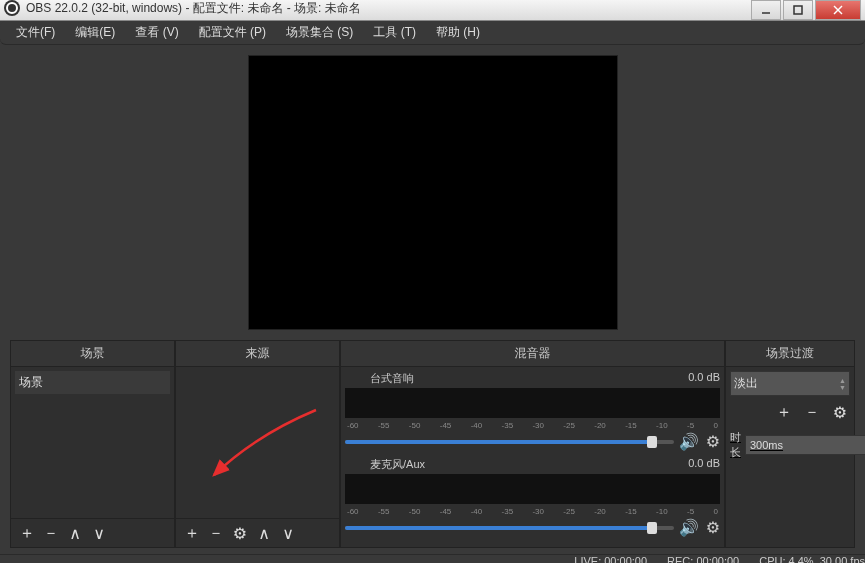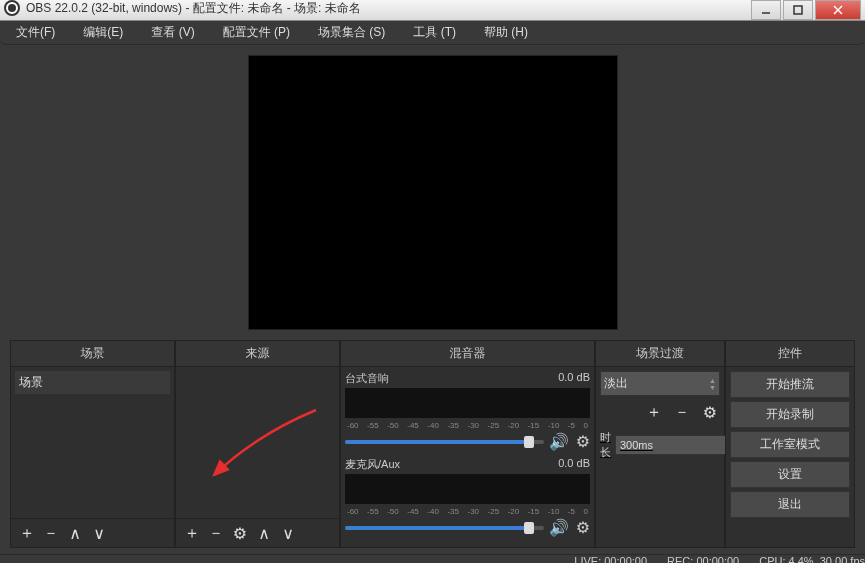--- a/index.html
+++ b/index.html
@@ -9,42 +9,42 @@
 
 .titlebar { height: 30px; background: linear-gradient(#f5f5f5, #dcdcdc); display: flex; align-items: flex-start; padding: 0 4px; border-bottom: 1px solid #888; }
 .titlebar-icon { width: 16px; height: 16px; background: #333; border-radius: 50%; margin-right: 6px; position: relative; }
 .titlebar-icon::after { content: ''; position: absolute; width: 8px; height: 8px; border: 2px solid #fff; border-radius: 50%; top: 2px; left: 2px; }
 .titlebar-text { flex: 1; font-size: 12px; color: #333; }
 .winbtns { display: flex; gap: 2px; margin-left: auto; }
 .winbtn { width: 30px; height: 20px; background: linear-gradient(#f0f0f0, #d8d8d8); border: 1px solid #aaa; display: flex; align-items: center; justify-content: center; font-size: 11px; cursor: pointer; }
 .winbtn.close { width: 46px; background: linear-gradient(#e7756e, #c83c33); color: #fff; }
 .winbtn svg { width: 10px; height: 10px; }
 
-.menubar { height: 26px; background: #393939; display: flex; align-items: center; padding: 0 8px; gap: 12px; border-bottom: 1px solid #2a2a2a; border-radius: 6px; }
+.menubar { height: 26px; background: #393939; display: flex; align-items: center; padding: 0 8px; gap: 4px; border-bottom: 1px solid #2a2a2a; border-radius: 6px; }
 .menuitem { color: #ddd; font-size: 12px; padding: 3px 8px; cursor: pointer; }
 
 .preview-area { height: 300px; display: flex; align-items: center; justify-content: center; background: #393939; padding: 10px; }
 .preview { width: 370px; height: 275px; background: #000; border: 1px solid #222; }
 
 .panels { display: flex; padding: 0 10px 6px 10px; flex: 1; }
 .panel { background: #2f2f2f; display: flex; flex-direction: column; border: 1px solid #222; }
 .panel-header { text-align: center; color: #ccc; font-size: 12px; padding: 4px; background: #353535; border-bottom: 1px solid #222; }
 .panel-body { flex: 1; padding: 4px; }
 .panel-footer { display: flex; gap: 4px; padding: 4px 6px; border-top: 1px solid #222; align-items: center; }
 
 .scenes { width: 165px; }
 .scene-item { color: #ddd; font-size: 12px; padding: 3px 4px; background: #3a3a3a; cursor: pointer; }
 
 .sources { width: 165px; position: relative; }
 .sources-body { position: relative; }
 .arrow-annot { position: absolute; left: 30px; top: 38px; pointer-events: none; }
 
 .mixer { flex: 1; min-width: 0; }
 .mixer-row { margin-bottom: 6px; }
-.mixer-top { display: flex; justify-content: space-between; color: #ccc; font-size: 11px; margin-bottom: 2px; }
+.mixer-top { display: flex; justify-content: space-between; color: #ccc; font-size: 11px; margin-bottom: 2px; margin-left: 25px; }
 .meter { height: 20px; background: #111; position: relative; display: flex; flex-direction: column; justify-content: flex-end; padding: 15px; }
 .meter-bar { height: 4px; background: linear-gradient(to right, #2d8a2d 0%, #2d8a2d 55%, #d4c02a 55%, #d4c02a 82%, #c83c33 82%, #c83c33 100%); margin-bottom: 1px; }
 .meter-bar.dim { opacity: 0.4; }
 .meter-ticks { position: absolute; bottom: -12px; left: 0; right: 0; display: flex; justify-content: space-between; font-size: 8px; color: #888; padding: 0 2px; }
 .mixer-slider-row { display: flex; align-items: center; gap: 6px; margin-top: 14px; }
 .slider { flex: 1; height: 4px; background: #555; border-radius: 2px; position: relative; }
 .slider-fill { height: 100%; background: #3a7fd4; border-radius: 2px; width: 95%; }
 .slider-thumb { position: absolute; right: 5%; top: -4px; width: 10px; height: 12px; background: #ddd; border-radius: 2px; }
 .spk-icon { color: #ccc; }
 .gear-icon { color: #ccc; cursor: pointer; }
@@ -230,30 +230,20 @@
           <span class="iconbtn">⚙</span>
         </div>
         <div class="trans-row">
           <span class="trans-label">时长</span>
           <input class="trans-input" value="300ms" style="">
           <span class="updown">▲<br>▼</span>
         </div>
       </div>
     </div>
 
-    <div class="panel controls">
-      <div class="panel-header">控件</div>
-      <div class="panel-body">
-        <button class="ctrl-btn">开始推流</button>
-        <button class="ctrl-btn">开始录制</button>
-        <button class="ctrl-btn">工作室模式</button>
-        <button class="ctrl-btn">设置</button>
-        <button class="ctrl-btn">退出</button>
-      </div>
-    </div>
 
   </div>
 
   <div class="statusbar">
     <span>LIVE: 00:00:00</span>
     <span>REC: 00:00:00</span>
     <span>CPU: 4.4%, 30.00 fps</span>
   </div>
 
 </div>

